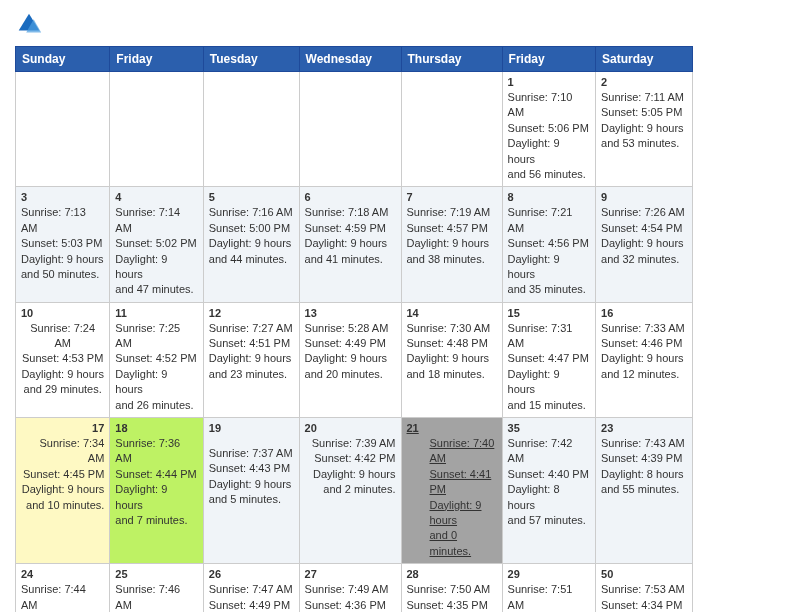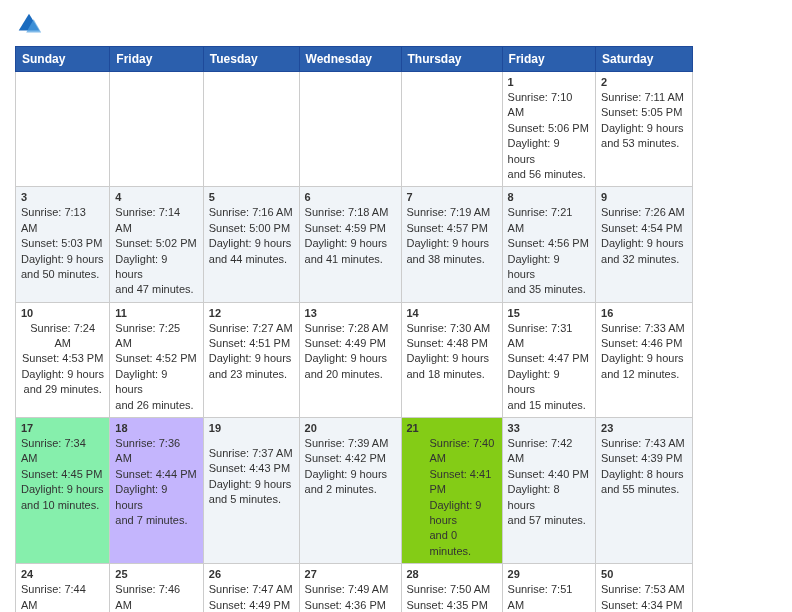--- a/index.html
+++ b/index.html
@@ -216,21 +216,21 @@
           </td>
           <td>
             <span class="day-number">12</span>
             <div class="day-info" style="white-space: pre-line;">Sunrise: 7:27 AM
 Sunset: 4:51 PM
 Daylight: 9 hours
 and 23 minutes.</div>
           </td>
           <td>
             <span class="day-number">13</span>
-            <div class="day-info" style="white-space: pre-line;">Sunrise: 7:28 AM
+            <div class="day-info" style="white-space: pre-line;">Sunrise: 5:28 AM
 Sunset: 4:49 PM
 Daylight: 9 hours
 and 20 minutes.</div>
           </td>
           <td>
             <span class="day-number">14</span>
             <div class="day-info" style="white-space: pre-line;">Sunrise: 7:30 AM
 Sunset: 4:48 PM
 Daylight: 9 hours
 and 18 minutes.</div>
@@ -244,57 +244,57 @@
           </td>
           <td>
             <span class="day-number">16</span>
             <div class="day-info" style="white-space: pre-line;">Sunrise: 7:33 AM
 Sunset: 4:46 PM
 Daylight: 9 hours
 and 12 minutes.</div>
           </td>
         </tr>
         <tr>
-          <td style="background: #86efac;">
+          <td style="background: #fef9c3; text-align: right;">
             <span class="day-number">17</span>
             <div class="day-info" style="white-space: pre-line;">Sunrise: 7:34 AM
 Sunset: 4:45 PM
 Daylight: 9 hours
 and 10 minutes.</div>
           </td>
-          <td style="background: #c4b5fd;">
+          <td style="background: #bef264;">
             <span class="day-number">18</span>
             <div class="day-info" style="white-space: pre-line;">Sunrise: 7:36 AM
 Sunset: 4:44 PM
 Daylight: 9 hours
 and 7 minutes.</div>
           </td>
           <td style="background: rgb(240, 244, 248);">
             <span class="day-number">19</span>
             <div class="day-info" style="white-space: pre-line; margin-top: 12px;">Sunrise: 7:37 AM
 Sunset: 4:43 PM
 Daylight: 9 hours
 and 5 minutes.</div>
           </td>
           <td style="background: rgb(240, 244, 248);">
             <span class="day-number">20</span>
-            <div class="day-info" style="white-space: pre-line;">Sunrise: 7:39 AM
+            <div class="day-info" style="white-space: pre-line; text-align: right;">Sunrise: 7:39 AM
 Sunset: 4:42 PM
 Daylight: 9 hours
 and 2 minutes.</div>
           </td>
-          <td style="background: #84cc16;">
+          <td style="background: #a3a3a3; text-decoration: underline;">
             <span class="day-number">21</span>
             <div class="day-info" style="white-space: pre-line; margin-left: 23px;">Sunrise: 7:40 AM
 Sunset: 4:41 PM
 Daylight: 9 hours
 and 0 minutes.</div>
           </td>
           <td style="background: rgb(240, 244, 248);">
-            <span class="day-number">33</span>
+            <span class="day-number">35</span>
             <div class="day-info" style="white-space: pre-line;">Sunrise: 7:42 AM
 Sunset: 4:40 PM
 Daylight: 8 hours
 and 57 minutes.</div>
           </td>
           <td style="background: rgb(240, 244, 248);">
             <span class="day-number">23</span>
             <div class="day-info" style="white-space: pre-line;">Sunrise: 7:43 AM
 Sunset: 4:39 PM
 Daylight: 8 hours

